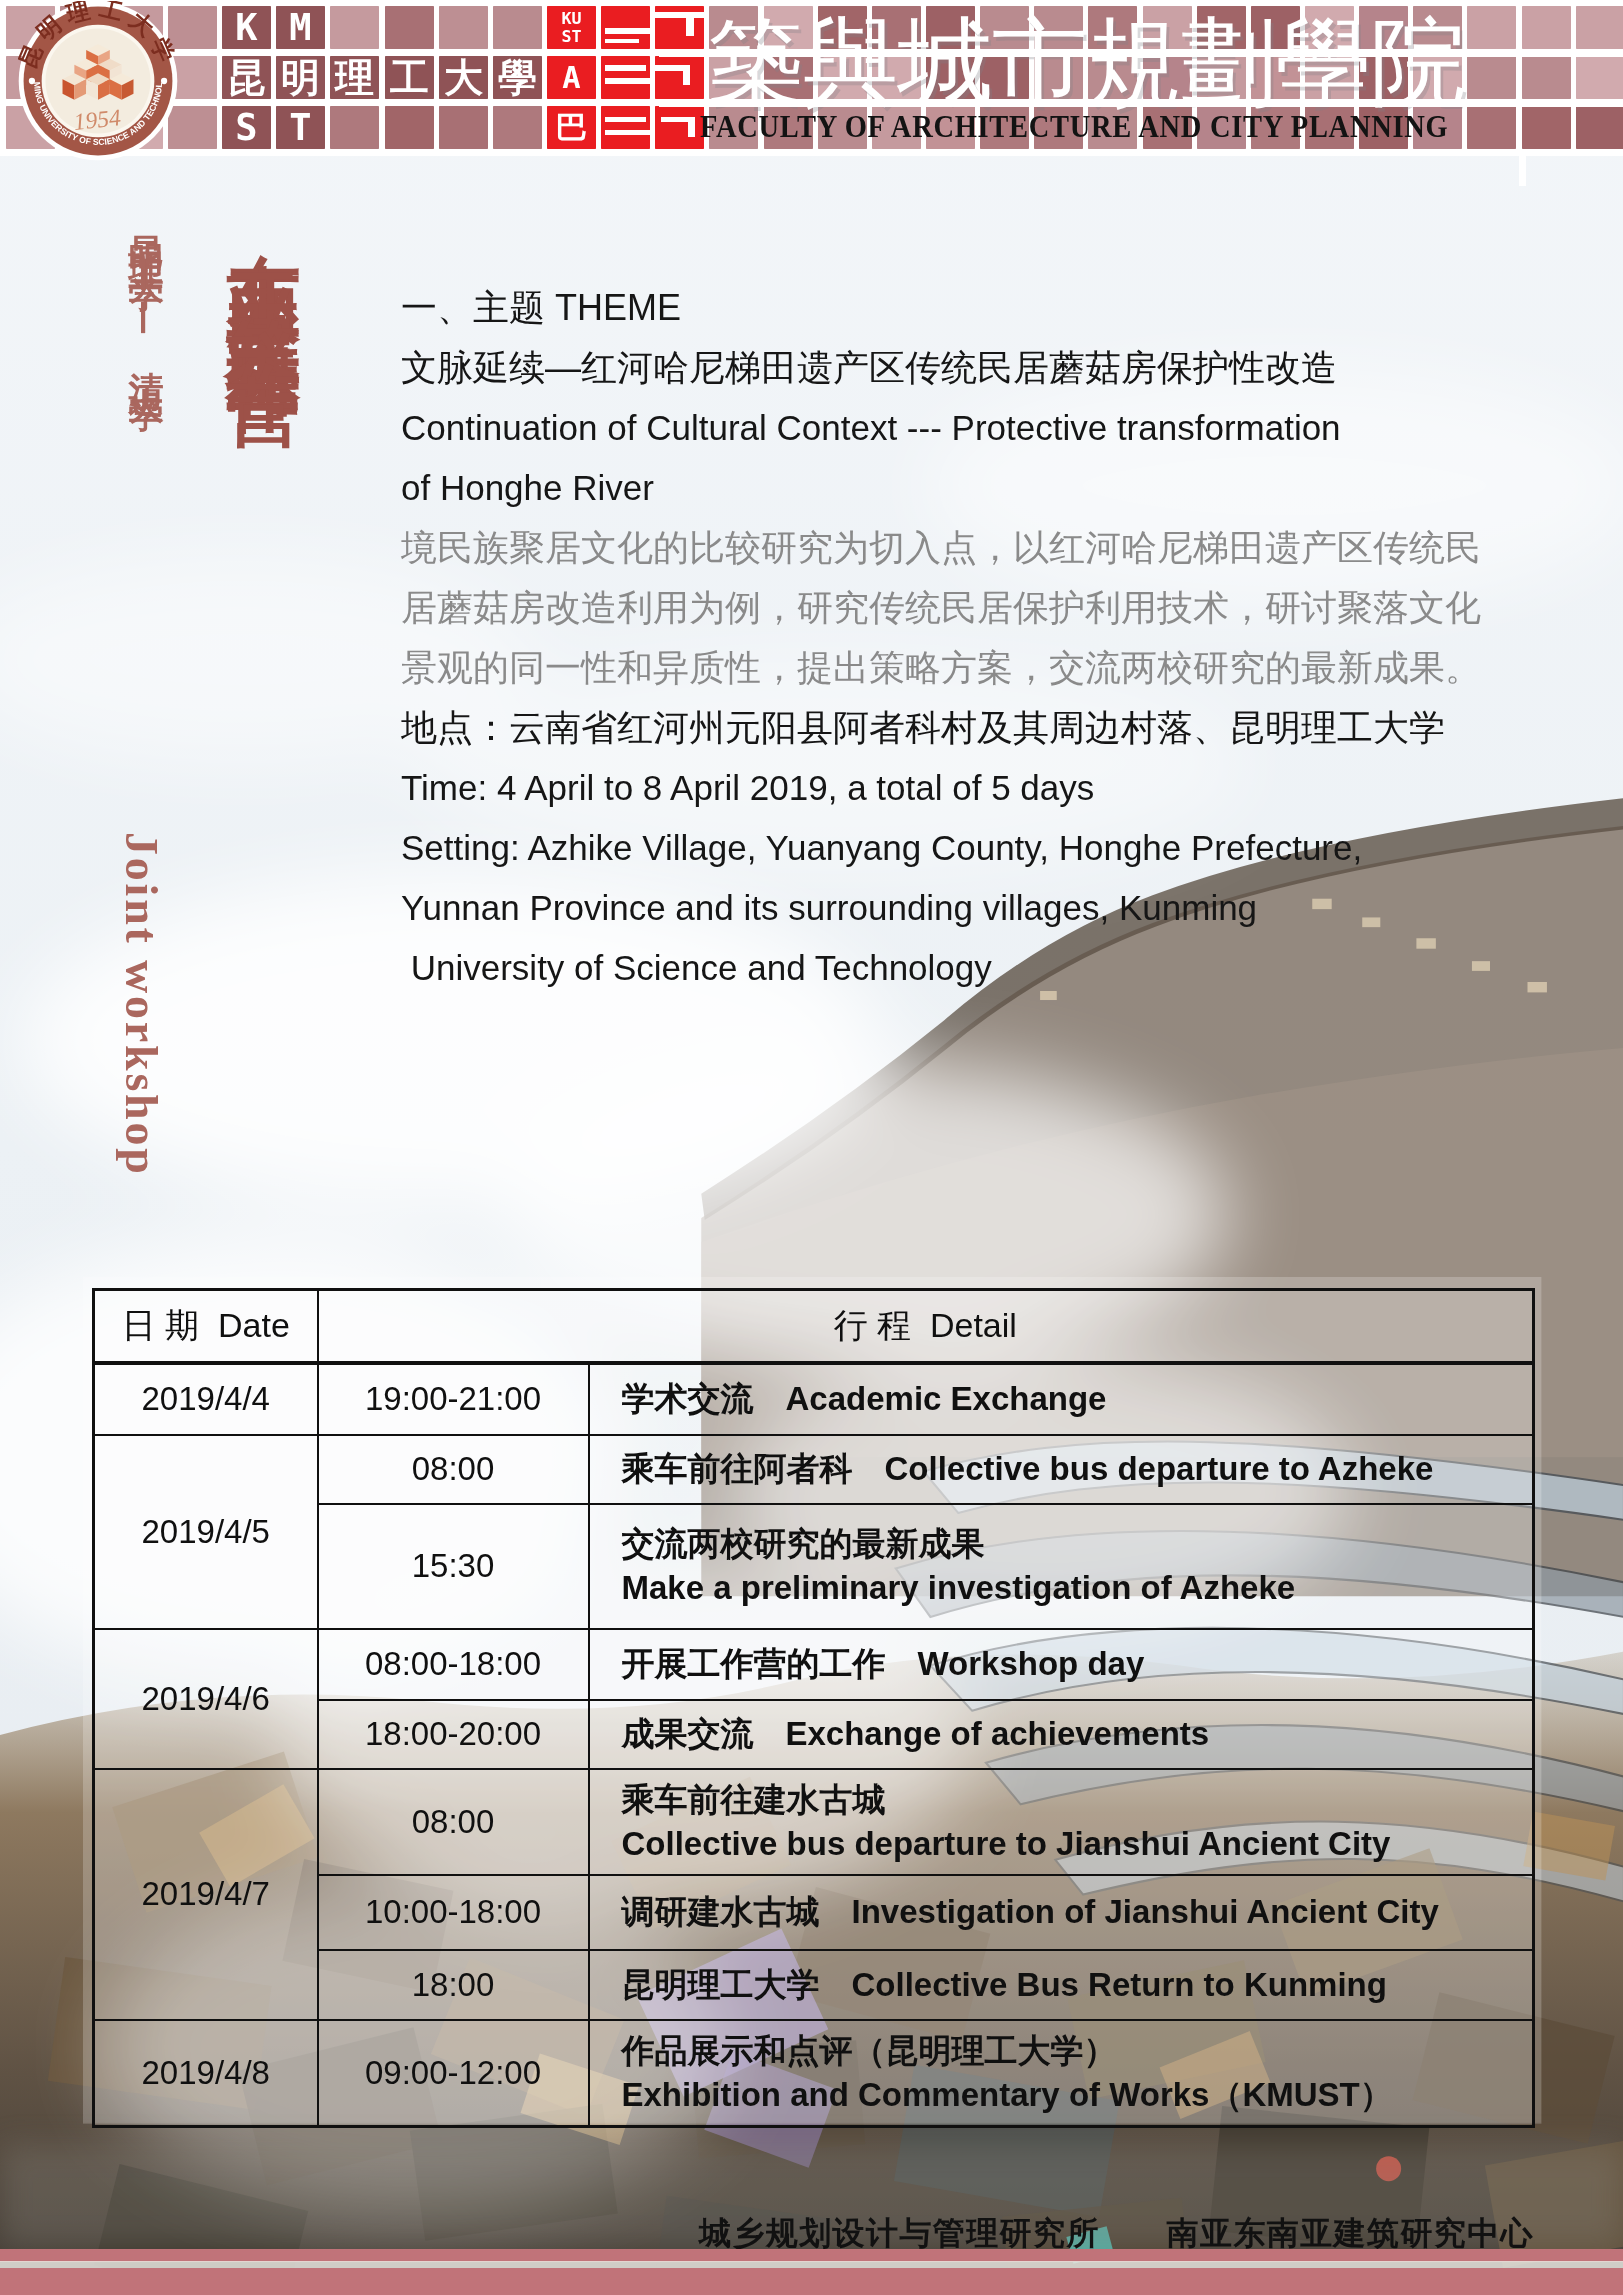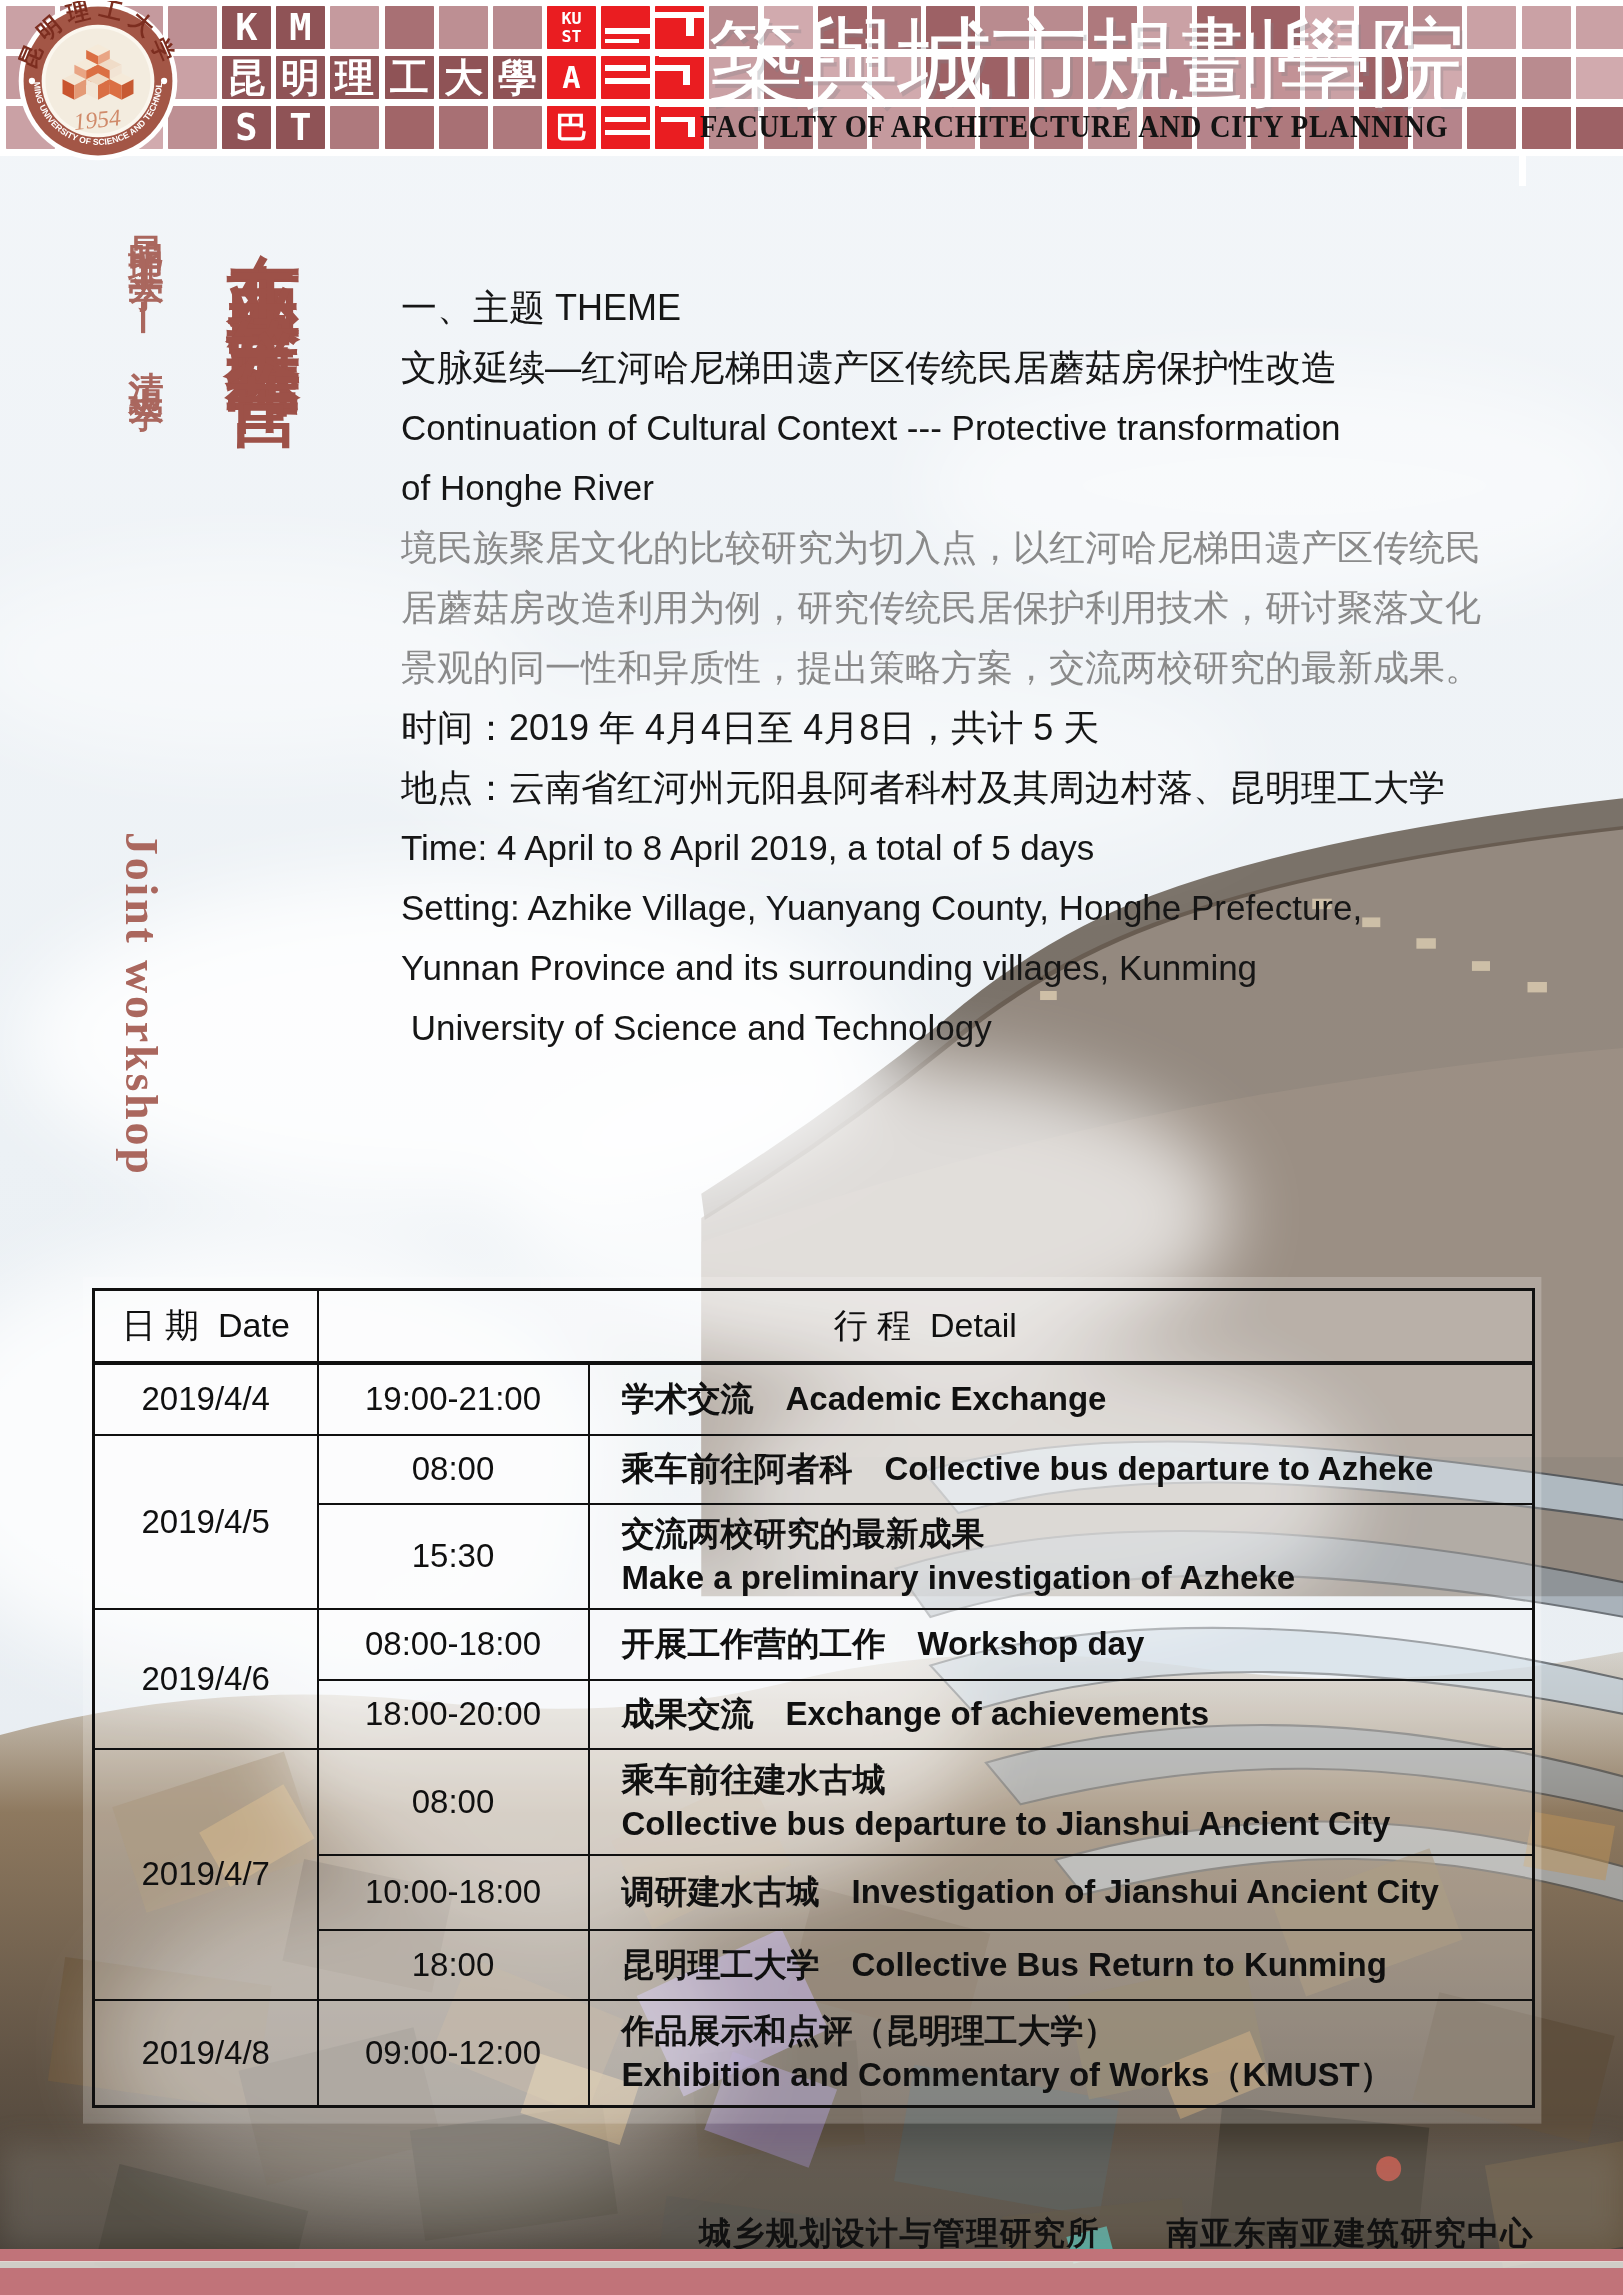--- a/index.html
+++ b/index.html
@@ -334,21 +334,20 @@
   <div class="v main-title">东南亚本土建筑联合工作营</div>
 
   <div class="content">
     <div class="line">一、主题 THEME</div>
     <div class="line">文脉延续—红河哈尼梯田遗产区传统民居蘑菇房保护性改造</div>
     <div class="line en">Continuation of Cultural Context --- Protective transformation</div>
     <div class="line en">of Honghe River</div>
     <div class="line gray">境民族聚居文化的比较研究为切入点，以红河哈尼梯田遗产区传统民</div>
     <div class="line gray">居蘑菇房改造利用为例，研究传统民居保护利用技术，研讨聚落文化</div>
     <div class="line gray">景观的同一性和异质性，提出策略方案，交流两校研究的最新成果。</div>
-    <div class="line">时间：2019 年 4月4日至 4月8日，共计 5 天</div>
     <div class="line">地点：云南省红河州元阳县阿者科村及其周边村落、昆明理工大学</div>
     <div class="line en">Time: 4 April to 8 April 2019, a total of 5 days</div>
     <div class="line en">Setting: Azhike Village, Yuanyang County, Honghe Prefecture,</div>
     <div class="line en">Yunnan Province and its surrounding villages, Kunming</div>
     <div class="line en"> University of Science and Technology</div>
   </div>
 
   <table class="sched" id="sched">
     <colgroup>
         <col style="width:224px">
@@ -367,21 +366,21 @@
             <div class="dline"><span class="d-cn">学术交流</span><span class="d-en">Academic Exchange</span></div>
           </td>
         </tr>
         <tr style="height: 69px;">
           <td class="date gend" rowspan="2">2019/4/5</td>
           <td class="time">08:00</td>
           <td class="detail">
             <div class="dline"><span class="d-cn">乘车前往阿者科</span><span class="d-en">Collective bus departure to Azheke</span></div>
           </td>
         </tr>
-        <tr style="height: 105px;">
+        <tr style="height: 125px;">
           <td class="time gend">15:30</td>
           <td class="detail gend">
             <div class="dline"><span class="d-cn">交流两校研究的最新成果</span></div>
             <div class="dline"><span class="d-en">Make a preliminary investigation of Azheke</span></div>
           </td>
         </tr>
         <tr style="height: 71px;">
           <td class="date gend" rowspan="2">2019/4/6</td>
           <td class="time">08:00-18:00</td>
           <td class="detail">

